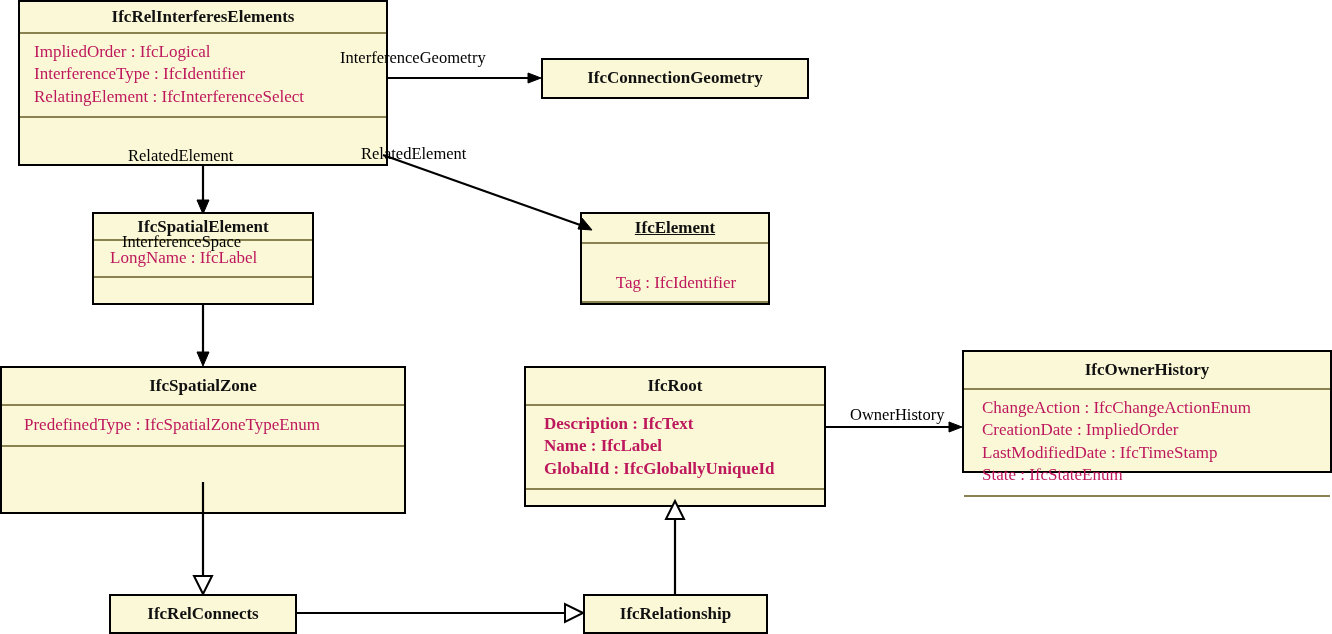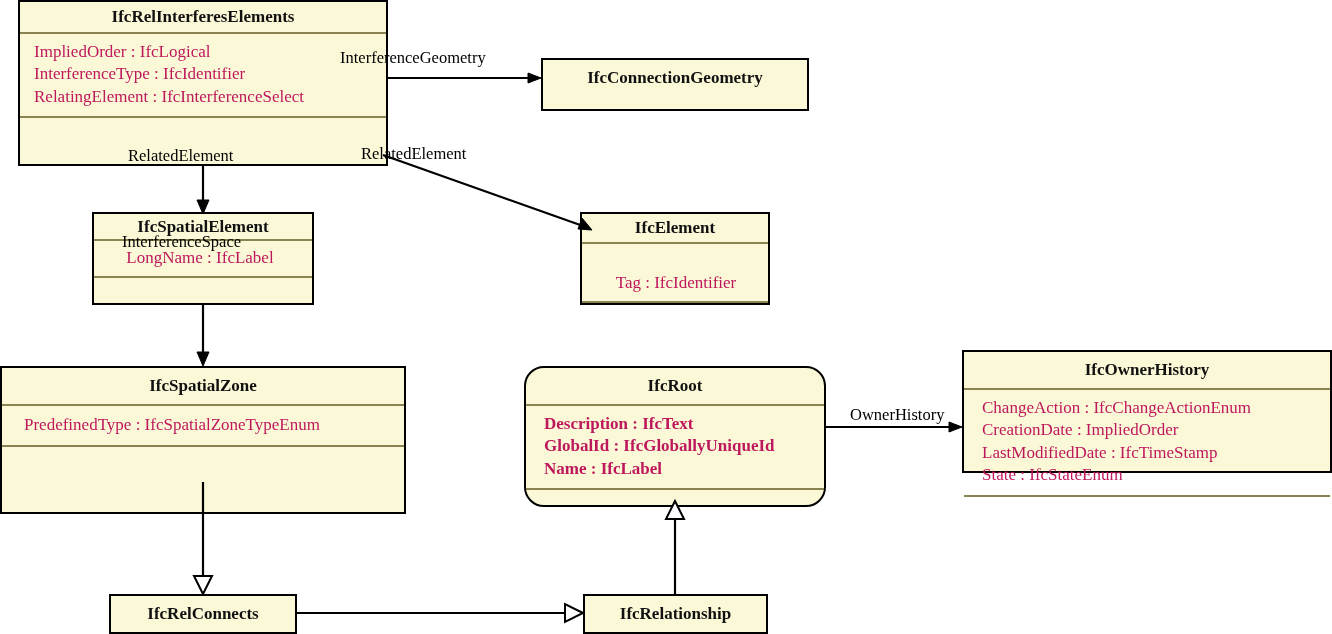--- a/index.html
+++ b/index.html
@@ -136,61 +136,61 @@
     <div class="uml-sep"></div>
     <div class="uml-attrs">
       <span class="attr">ImpliedOrder : IfcLogical</span>
       <span class="attr">InterferenceType : IfcIdentifier</span>
       <span class="attr">RelatingElement : IfcInterferenceSelect</span>
     </div>
     <div class="uml-sep"></div>
     <div class="uml-ops"></div>
   </div>
 
-  <div class="uml-class title-only" style="left:541px; top:58px; width:268px; height:53px;">
+  <div class="uml-class title-only" style="left:541px; top:58px; width:268px; height:41px;">
     <div class="uml-header">IfcConnectionGeometry</div>
   </div>
 
   <div class="uml-class" style="left:92px; top:212px; width:222px; height:93px;">
     <div class="uml-header" style="padding:3px 8px 2px 8px;">IfcSpatialElement</div>
     <div class="uml-sep"></div>
-    <div class="uml-attrs" style="padding:6px 12px 7px 6px; text-align:center;">
+    <div class="uml-attrs" style="padding:6px 12px 7px 16px; ">
       <span class="attr">LongName : IfcLabel</span>
     </div>
     <div class="uml-sep"></div>
     <div class="uml-ops"></div>
   </div>
 
   <div class="uml-class" style="left:580px; top:212px; width:190px; height:93px;">
-    <div class="uml-header" style="padding:4px 8px 4px 8px;">IfcElement</div>
+    <div class="uml-header" style="padding:4px 8px 4px 8px;text-decoration:underline;">IfcElement</div>
     <div class="uml-sep"></div>
     <div class="uml-attrs" style="padding:6px 12px 7px 14px; text-align:center;margin-top:22px;">
       <span class="attr">Tag : IfcIdentifier</span>
     </div>
     <div class="uml-sep"></div>
     <div class="uml-ops"></div>
   </div>
 
   <div class="uml-class" style="left:0px; top:366px; width:406px; height:148px;">
     <div class="uml-header" style="padding:8px 8px 8px 8px;">IfcSpatialZone</div>
     <div class="uml-sep"></div>
     <div class="uml-attrs" style="padding:8px 12px 9px 22px;">
       <span class="attr">PredefinedType : IfcSpatialZoneTypeEnum</span>
     </div>
     <div class="uml-sep"></div>
     <div class="uml-ops"></div>
   </div>
 
-  <div class="uml-class" style="left:524px; top:366px; width:302px; height:141px;border-radius:20px;">
+  <div class="uml-class" style="left:524px; top:366px; width:302px; height:141px;">
     <div class="uml-header" style="padding:8px 8px 8px 8px;">IfcRoot</div>
     <div class="uml-sep"></div>
     <div class="uml-attrs" style="padding:7px 12px 8px 18px;font-weight:bold;">
       <span class="attr">Description : IfcText</span>
+      <span class="attr">Name : IfcLabel</span>
       <span class="attr">GlobalId : IfcGloballyUniqueId</span>
-      <span class="attr">Name : IfcLabel</span>
     </div>
     <div class="uml-sep"></div>
     <div class="uml-ops"></div>
   </div>
 
   <div class="uml-class" style="left:962px; top:350px; width:370px; height:123px;">
     <div class="uml-header" style="padding:8px 8px 8px 8px;">IfcOwnerHistory</div>
     <div class="uml-sep"></div>
     <div class="uml-attrs" style="padding:7px 12px 8px 18px;">
       <span class="attr">ChangeAction : IfcChangeActionEnum</span>

